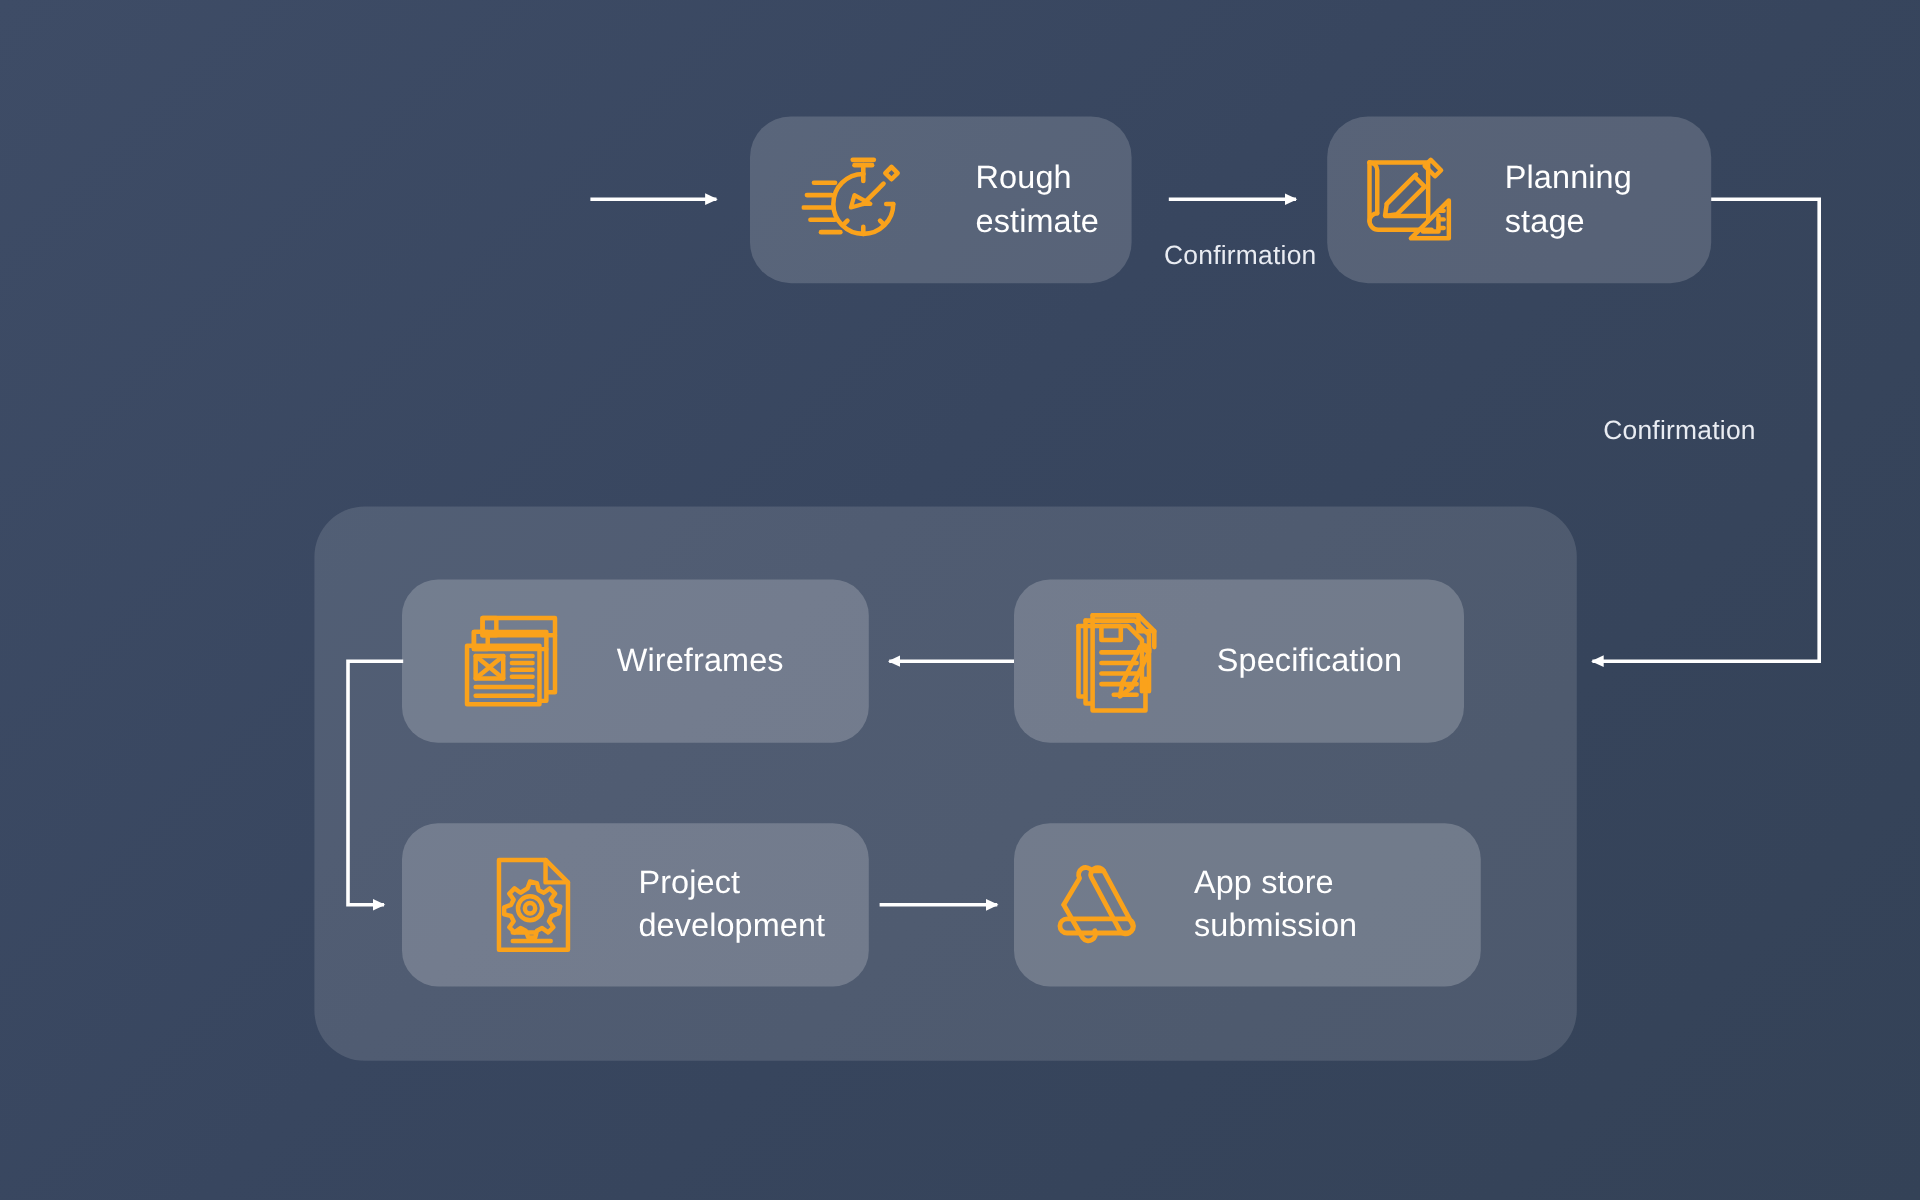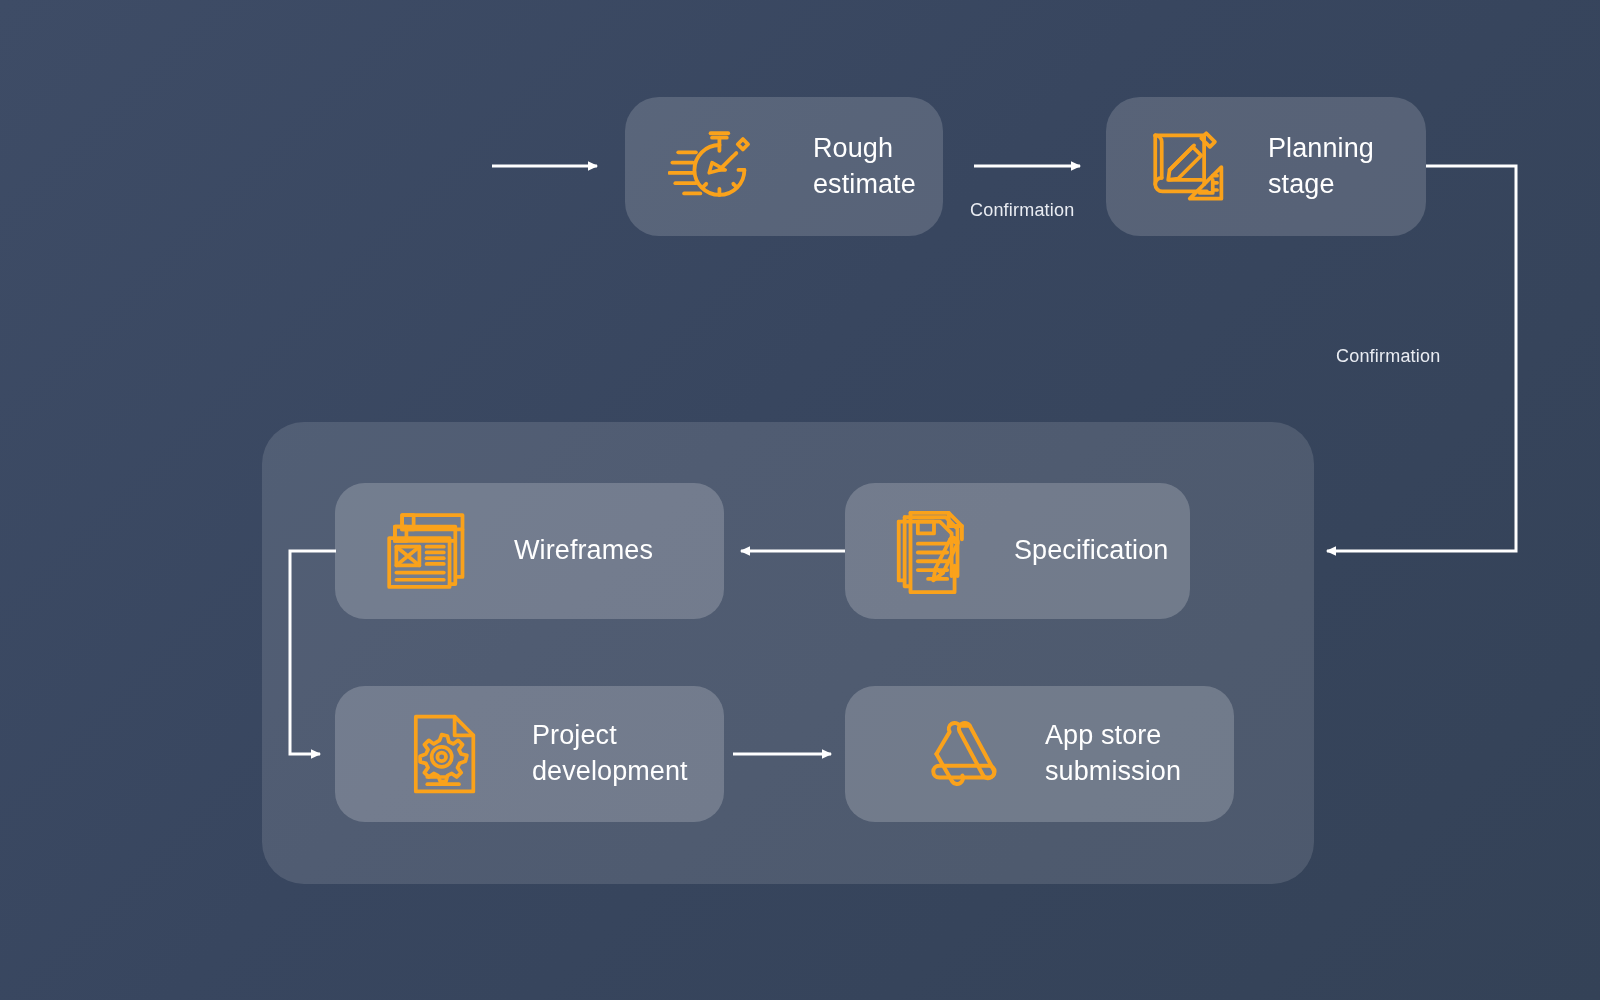--- a/index.html
+++ b/index.html
@@ -37,56 +37,56 @@
     font-weight: 400;
     letter-spacing: 0.1px;
     white-space: pre-line;
   }
 
   
   #card-idea        { left: 145px; top: 97px;  width: 318px; height: 139px; padding-left: 60px; }
   #card-idea .txt   { margin-left: 40px; }
   #card-rough       { left: 625px; top: 97px;  width: 318px; height: 139px; padding-left: 43px; }
   #card-rough .txt  { margin-left: 51px; }
-  #card-planning    { left: 1106px; top: 97px; width: 320px; height: 139px; padding-left: 32px; }
+  #card-planning    { left: 1106px; top: 97px; width: 320px; height: 139px; padding-left: 18px; }
   #card-planning .txt { margin-left: 38px; }
 
   
   #group {
     position: absolute;
     left: 262px; top: 422px;
     width: 1052px; height: 462px;
     border-radius: 42px;
     background: rgba(255,255,255,0.12);
   }
 
   
   .card.inner { border-radius: 30px; background: rgba(255,255,255,0.20); }
   #card-wireframes    { left: 335px;  top: 483px; width: 389px; height: 136px; padding-left: 47px; }
   #card-wireframes .txt { margin-left: 40px; }
-  #card-specification { left: 845px;  top: 483px; width: 345px; height: 136px; padding-left: 42px; }
+  #card-specification { left: 845px;  top: 483px; width: 375px; height: 136px; padding-left: 42px; }
   #card-specification .txt { margin-left: 33px; }
   #card-projectdev    { left: 335px;  top: 686px; width: 389px; height: 136px; padding-left: 65px; }
   #card-projectdev .txt { margin-left: 40px; }
-  #card-appstore      { left: 845px;  top: 686px; width: 389px; height: 136px; padding-left: 77px; }
+  #card-appstore      { left: 845px;  top: 686px; width: 389px; height: 136px; padding-left: 27px; }
   #card-appstore .txt { margin-left: 35px; }
 
   
   #links {
     position: absolute;
     left: 0; top: 0;
     width: 1600px; height: 1000px;
     pointer-events: none;
   }
 
   
   .edge-label {
     position: absolute;
     color: #E9ECF2;
-    font-size: 18px;
+    font-size: 22px;
     letter-spacing: 0.2px;
     white-space: nowrap;
   }
   #label-conf-1 { left: 970px;  top: 200px; }
   #label-conf-2 { left: 1336px; top: 346px; }
 </style>
 </head>
 <body>
 
 <div id="stage">

